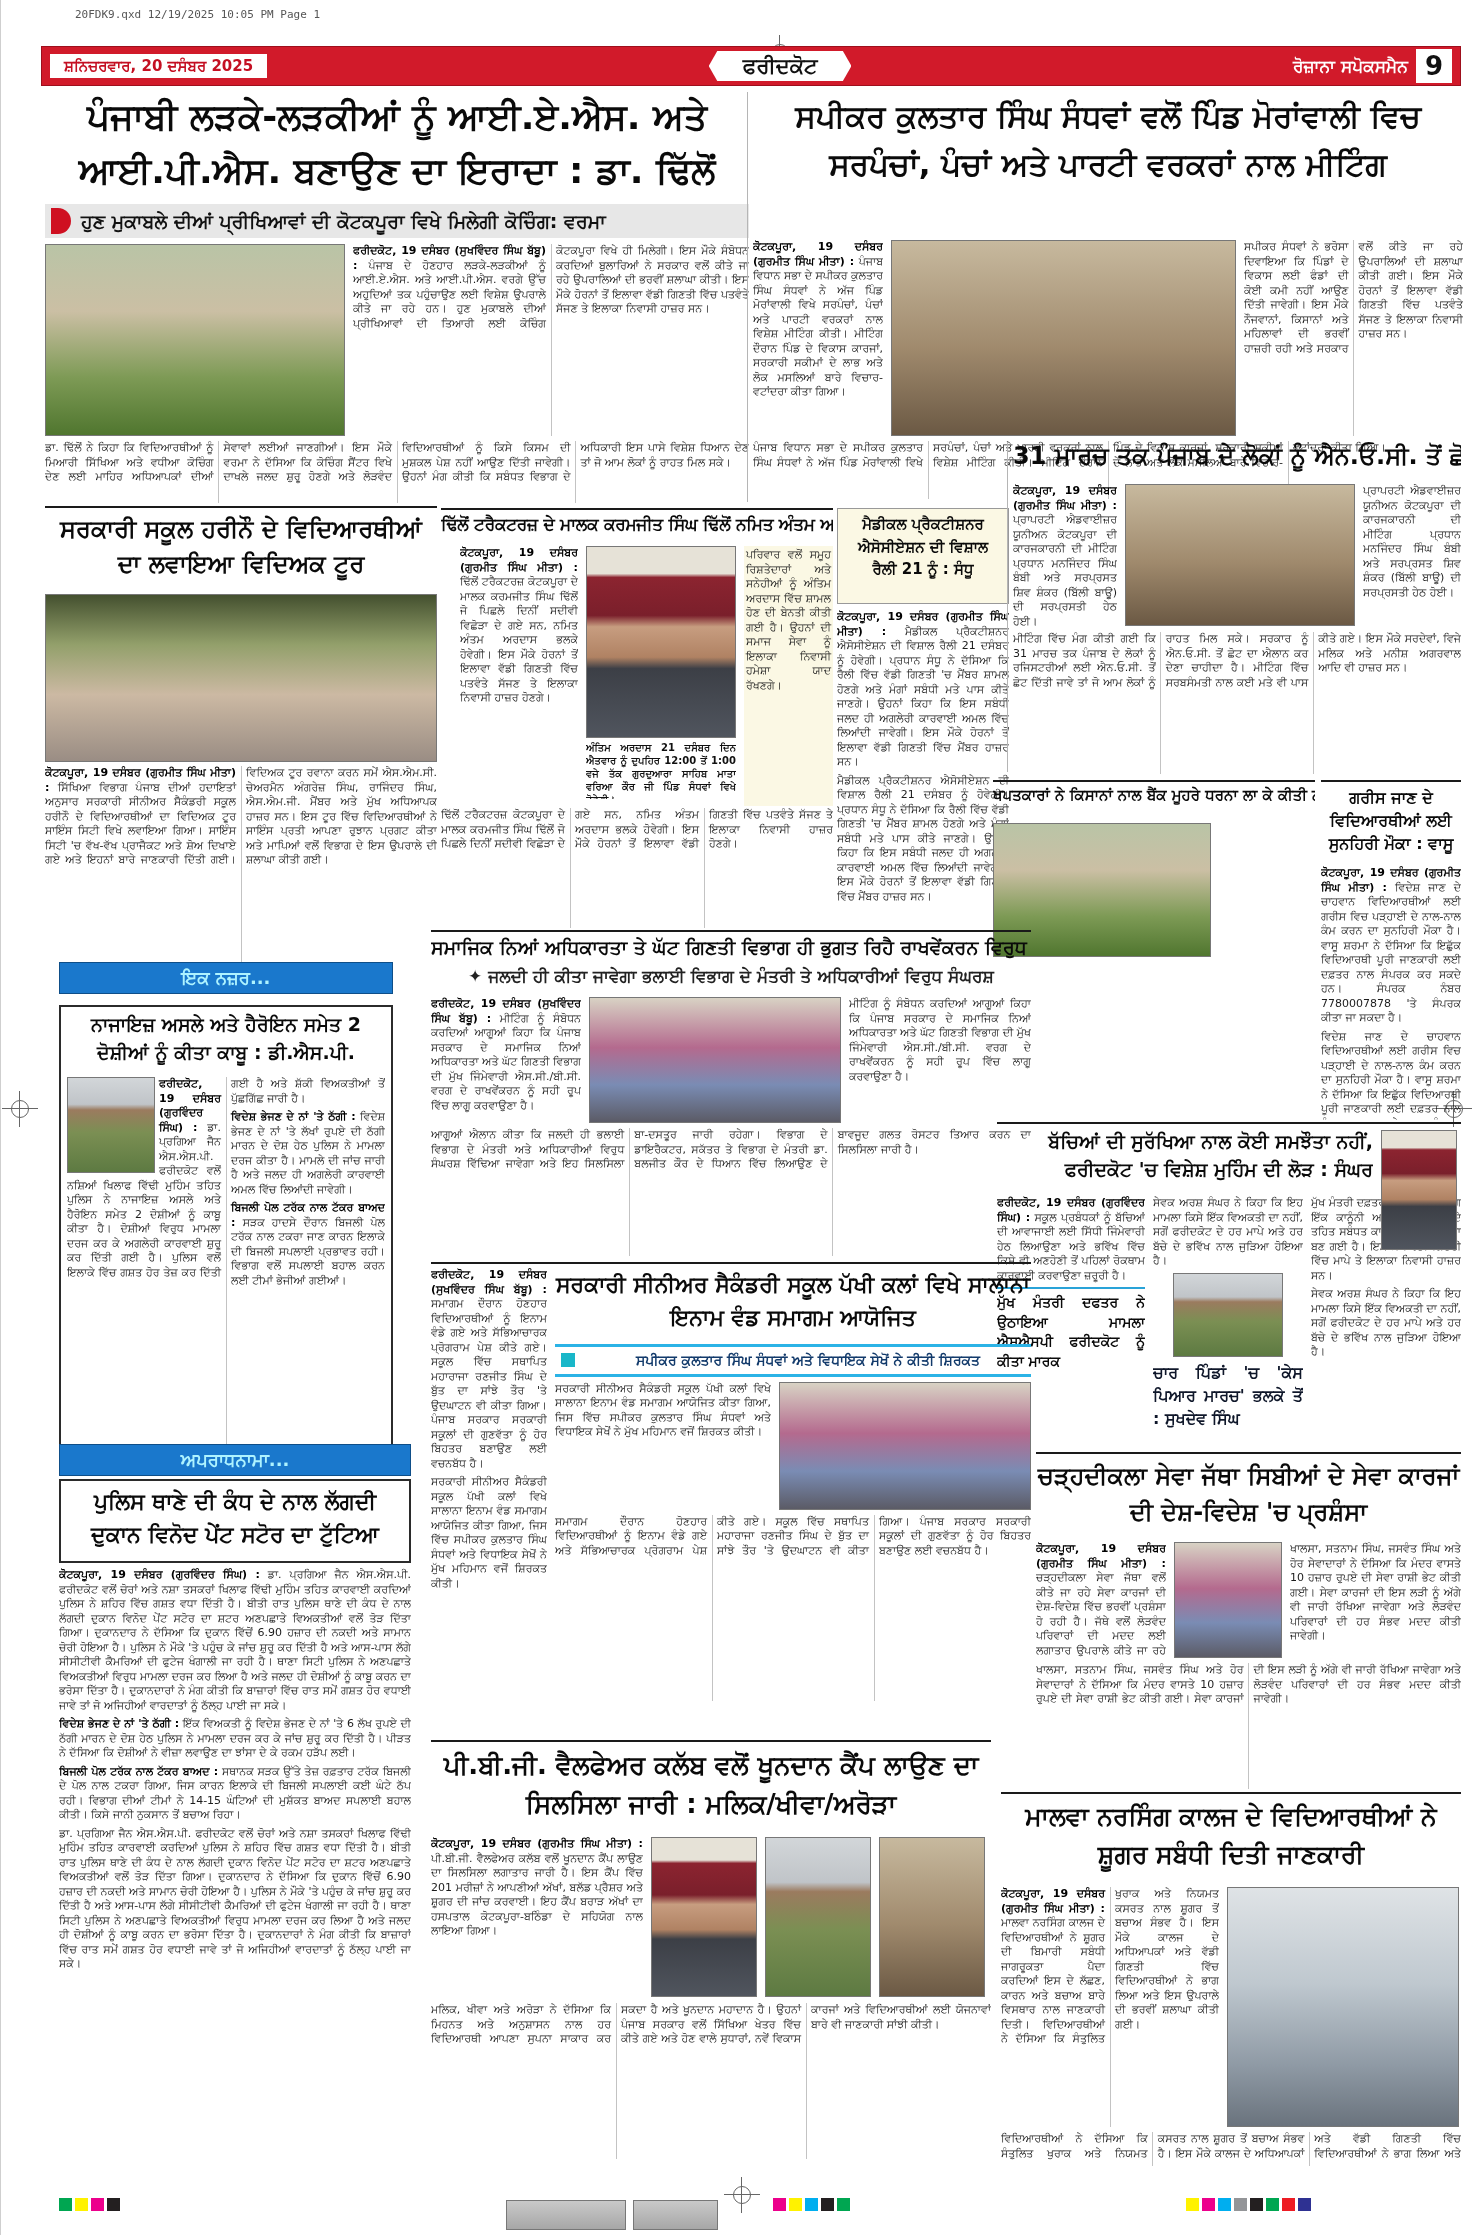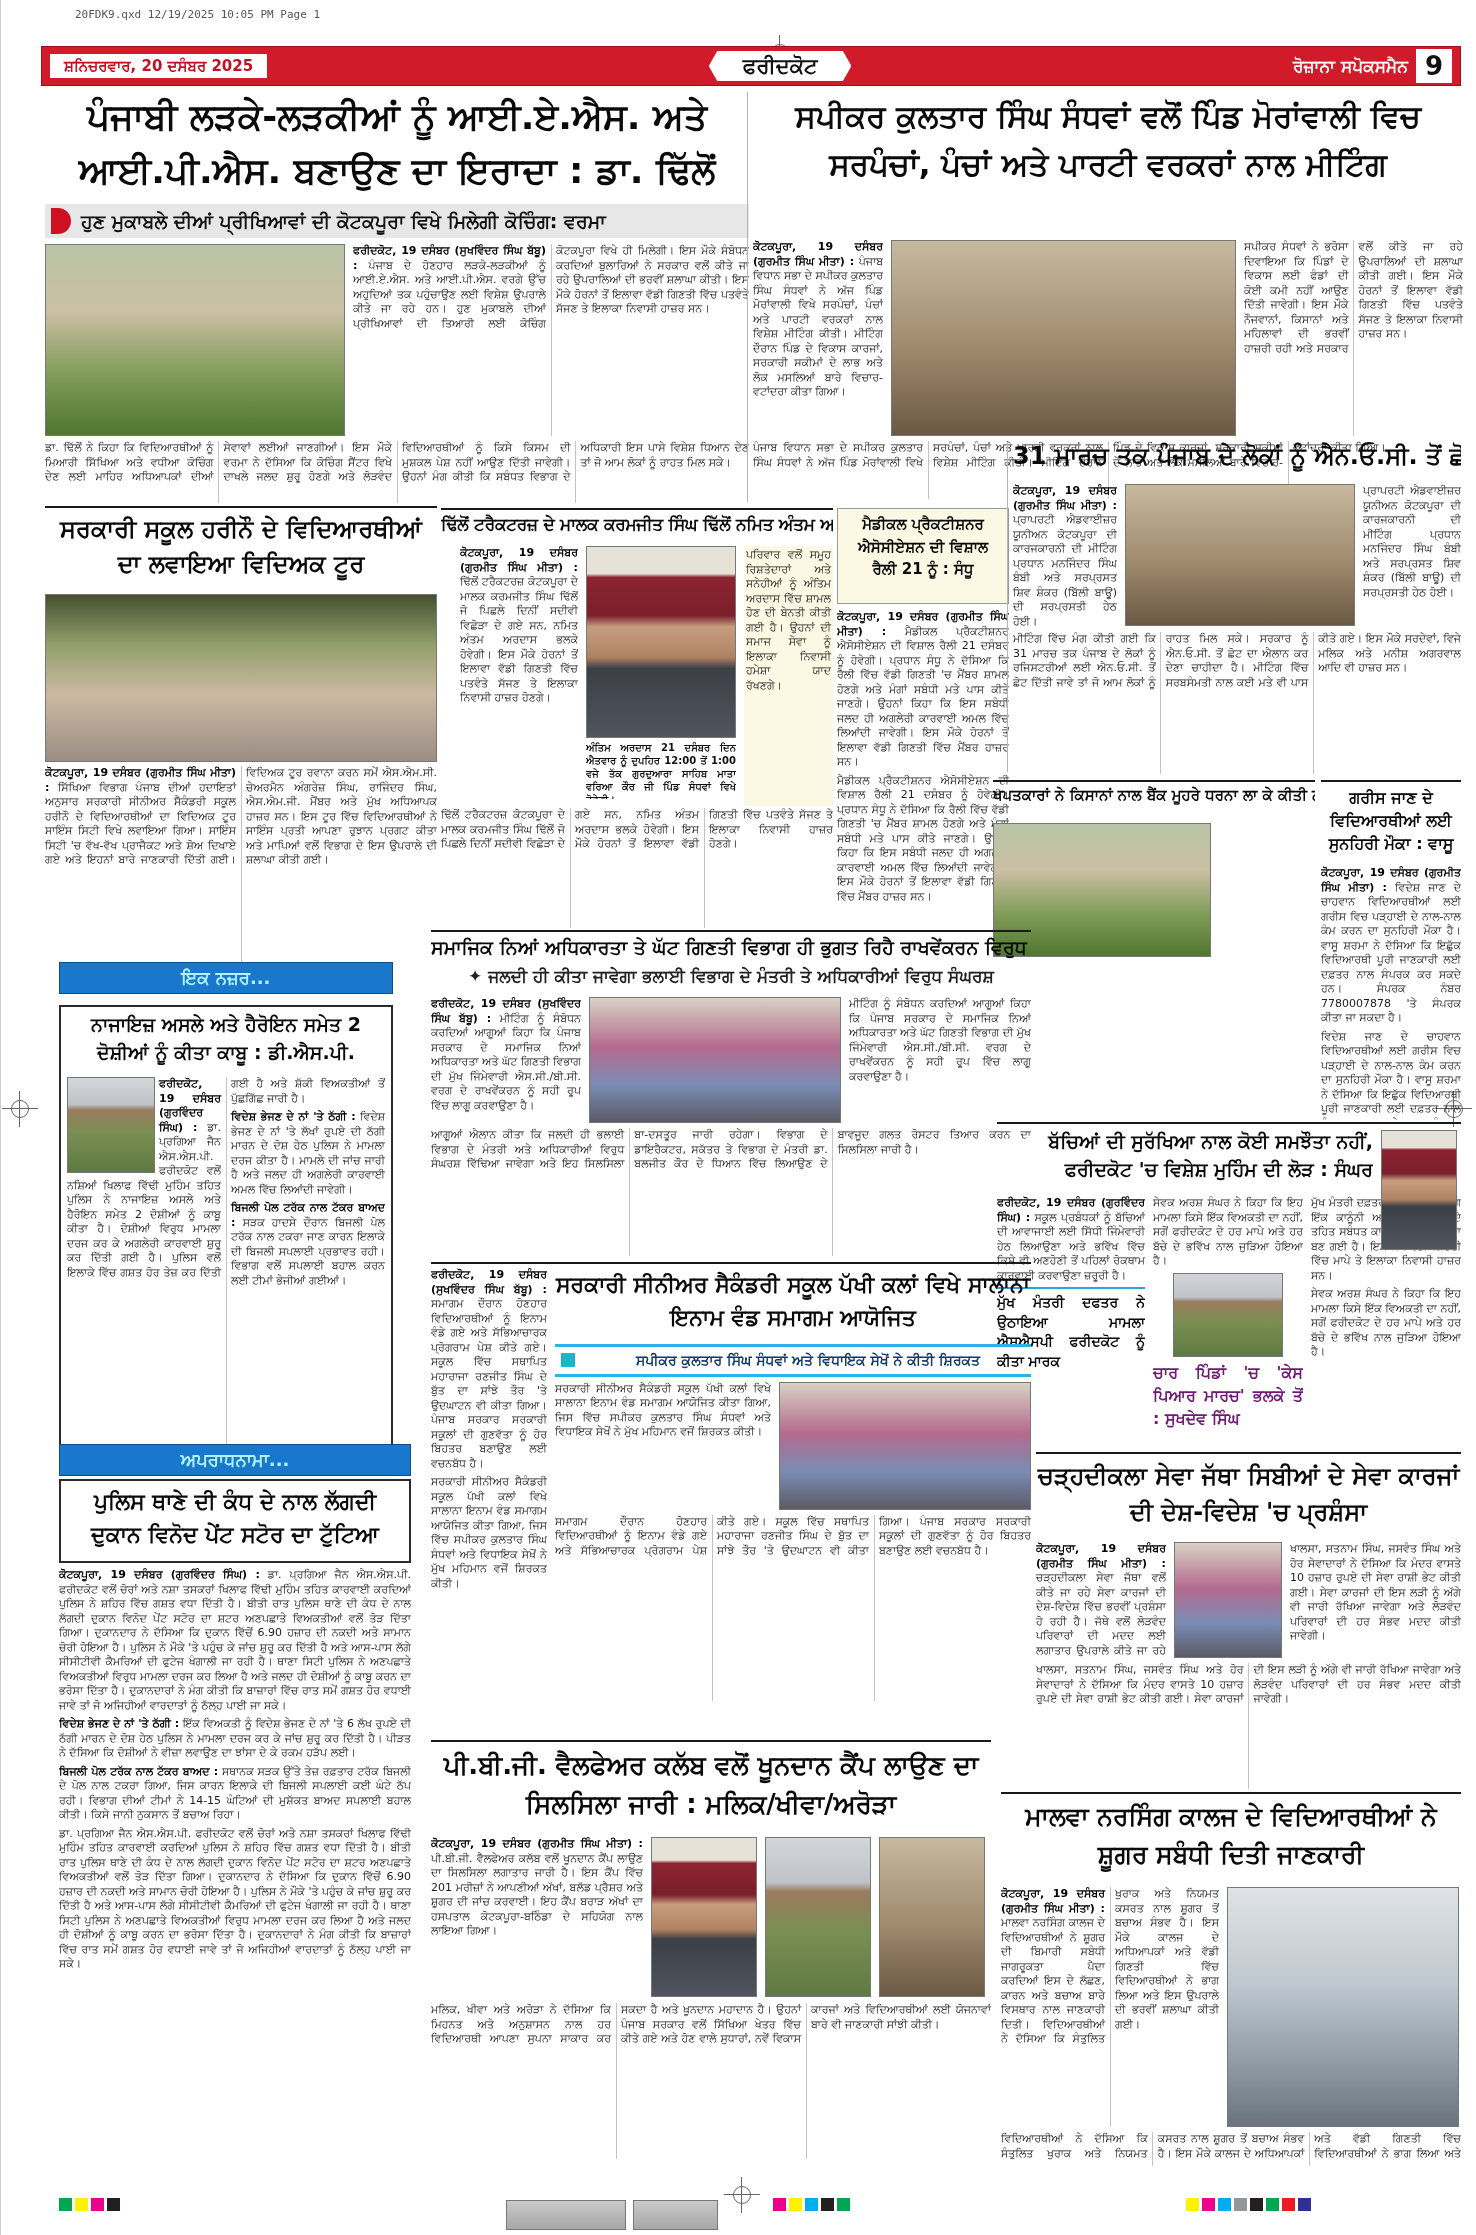--- a/index.html
+++ b/index.html
@@ -42,21 +42,21 @@
   .cap{font-size:10px;font-weight:bold;line-height:1.3;color:#111;text-align:justify;}
   .banner{background:#1a78cc;color:#aef3ff;font-weight:bold;font-size:18px;text-align:center;line-height:30px;border:1px solid #0e4e88;}
   .boxed{border:2px solid #2b2b2b;box-sizing:border-box;padding:4px 6px;}
   .cream{background:#fbf8e4;}
   .sep-top{border-top:2px solid #1a1a1a;padding-top:4px;box-sizing:border-box;}
   .vline{width:1px;background:#b5b5b5;}
   .subbox{border-top:3px solid #2bb3e6;border-bottom:3px solid #2bb3e6;display:flex;align-items:center;gap:16px;padding:4px 6px;box-sizing:border-box;}
   .subbox .bullet{width:14px;height:14px;background:#19b7c9;flex:0 0 auto;}
   .subbox .txt{font-weight:bold;font-size:14px;color:#123a6b;text-align:center;flex:1;line-height:1.35;}
   .cmsub{border-top:2px solid #29a3d8;font-weight:bold;font-size:14px;line-height:1.4;color:#0a0a0a;padding-top:4px;margin-top:4px;}
-  .minihl{font-weight:bold;font-size:16px;line-height:1.45;color:#701a75;margin:4px 0;}
+  .minihl{font-weight:bold;font-size:16px;line-height:1.45;color:#0f172a;margin:4px 0;}
   .sq{display:inline-block;width:13px;height:13px;margin-right:3px;vertical-align:top;}
   .pageframe{border-left:1px solid #cfcfcf;border-right:1px solid #cfcfcf;}
 </style>
 </head>
 <body>
 
 <div id="page" class="pageframe">
 
   <div class="abs prod" style="left:74px;top:8px;">20FDK9.qxd  12/19/2025  10:05 PM  Page 1</div>
   <div class="abs reg" style="left:770px;top:44px;"></div>

